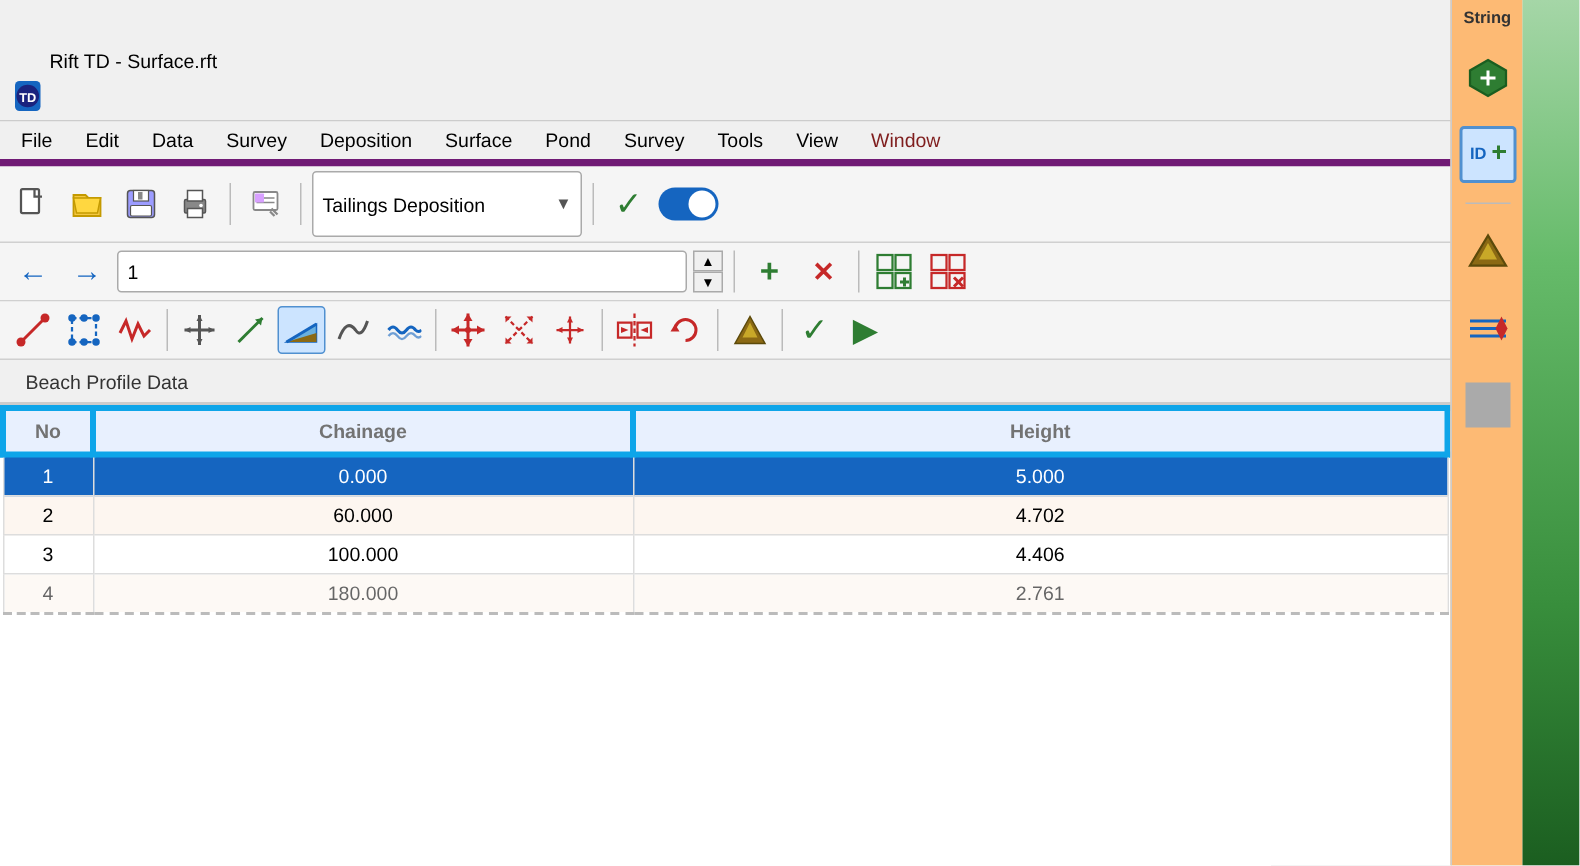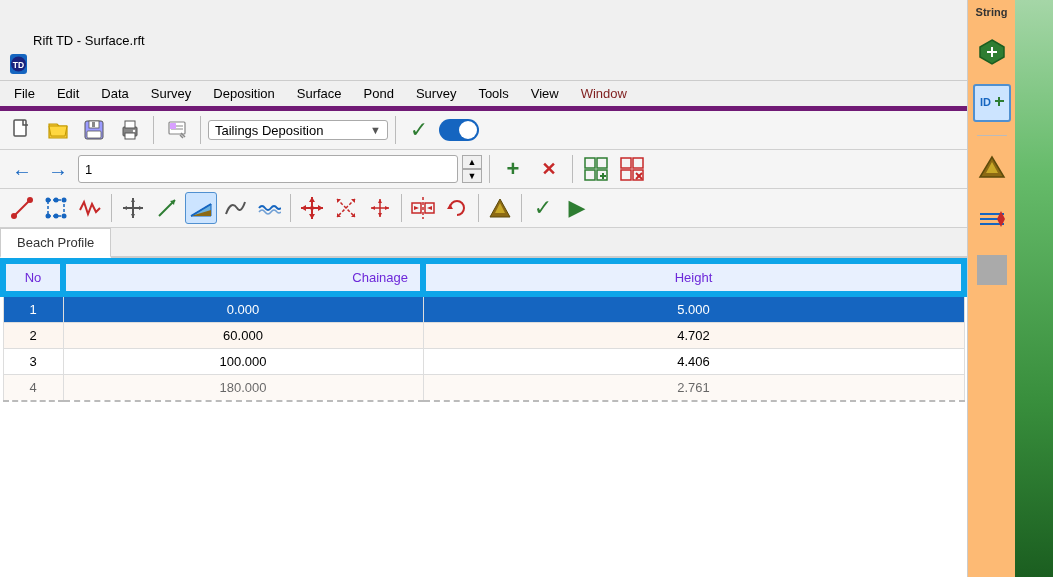--- a/index.html
+++ b/index.html
@@ -54,21 +54,21 @@
       display: flex; align-items: center; justify-content: center;
       border-radius: 3px;
       font-size: 16px;
     }
     .tb-btn.active { background: #cce4ff; border-color: #5090d0; }
 
     .tb-separator { width: 1px; height: 28px; background: #bbb; margin: 0 3px; }
 
     
     .tb-dropdown {
-      height: 20px;
+      height: 44px;
       border: 1px solid #aaa;
       background: white;
       padding: 0 6px;
       font-size: 13px;
       cursor: pointer;
       border-radius: 3px;
       display: flex; align-items: center; gap: 4px;
       min-width: 180px;
     }
 
@@ -160,24 +160,24 @@
 
     
     .data-table {
       width: 100%;
       border-collapse: collapse;
       font-size: 13px;
     }
     .data-table thead tr { background: #e8f0fe; }
     .data-table thead th {
       padding: 6px 12px;
-      border: 6px solid #0ea5e9;
+      border: 4px solid #0ea5e9;
       text-align: center;
-      font-weight: normal;
-      color: #6d28d9;
+      font-weight: bold;
+      color: #737373;
     }
     .data-table tbody tr:nth-child(even) { background: #fdf6f0; }
     .data-table tbody tr:nth-child(odd) { background: #fff; }
     .data-table tbody tr.selected { background: #1565c0 !important; color: white; }
     .data-table td {
       padding: 5px 12px;
       border: 1px solid #ddd;
       text-align: center;
     }
     .data-table tbody tr:last-child td { border-bottom: 2px dashed #bbb; }
@@ -484,29 +484,29 @@
         <span>✓</span>
       </button>
 
       <button class="tb-btn" style="font-size:22px; color:#2e7d32;">
         <span>▶</span>
       </button>
     </div>
 
 
     <div class="tab-bar">
-      <div class="tab active">Beach Profile</div>
+      <div class="tab">Beach Profile Data</div>
     </div>
 
     <div class="content-area">
       <table class="data-table">
         <thead>
           <tr>
             <th style="width:60px;">No</th>
-            <th style="width:360px;text-align:right;">Chainage</th>
+            <th style="width:360px;">Chainage</th>
             <th>Height</th>
           </tr>
         </thead>
         <tbody>
           <tr class="selected">
             <td>1</td>
             <td>0.000</td>
             <td>5.000</td>
           </tr>
           <tr>

